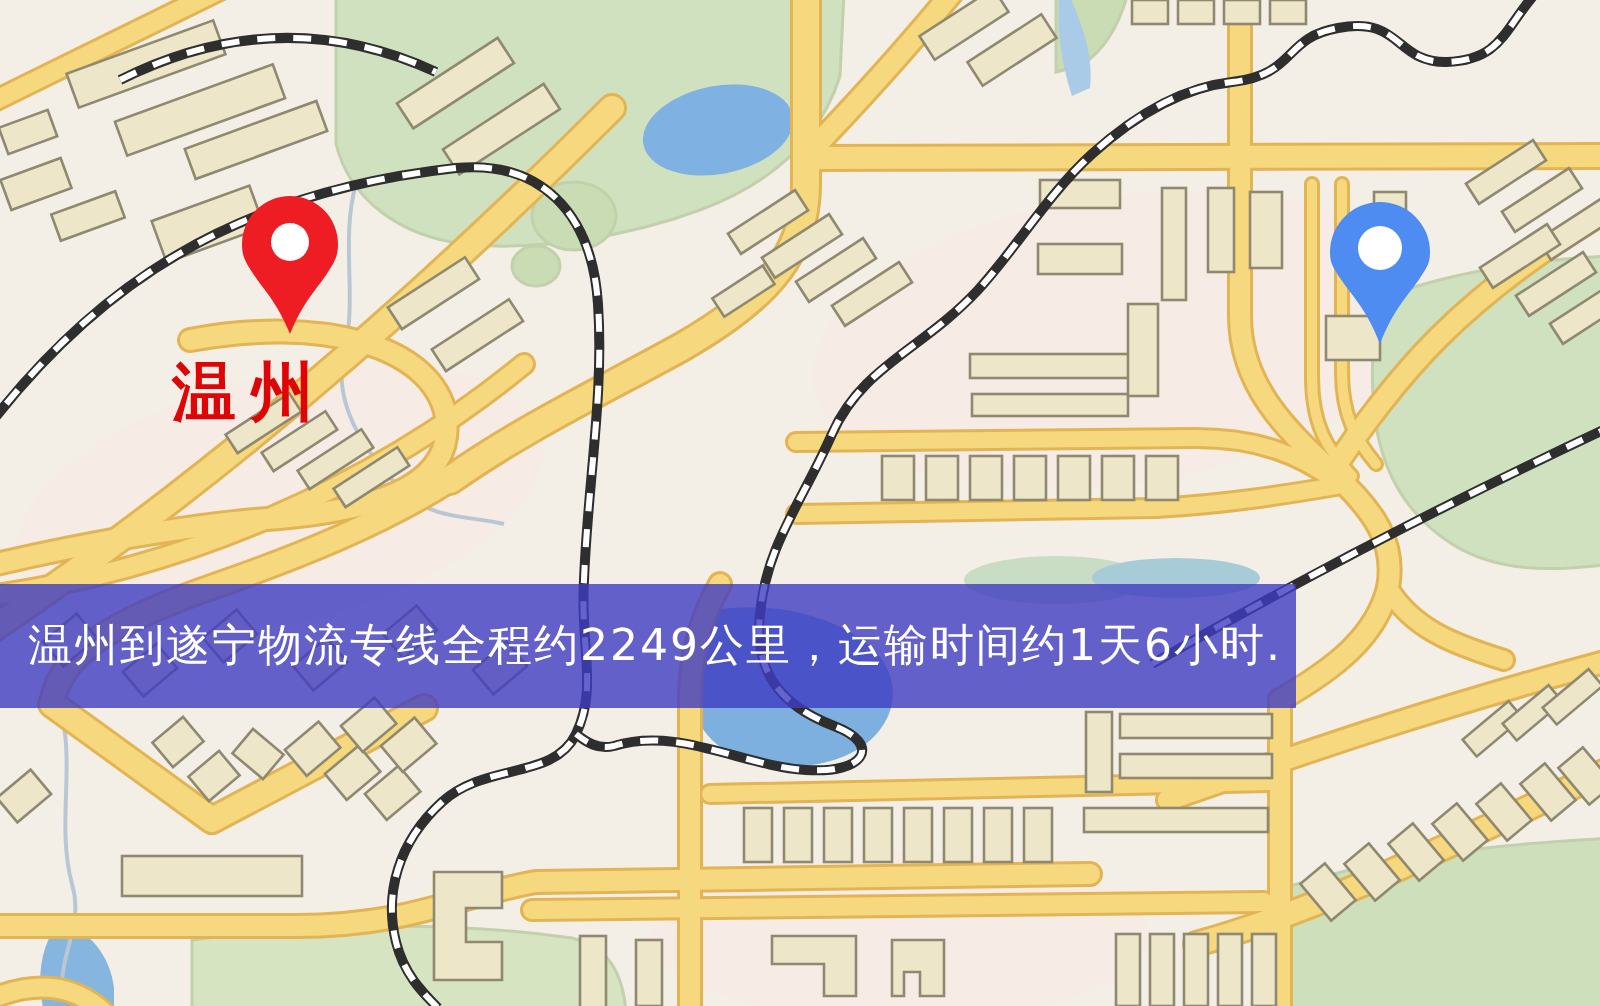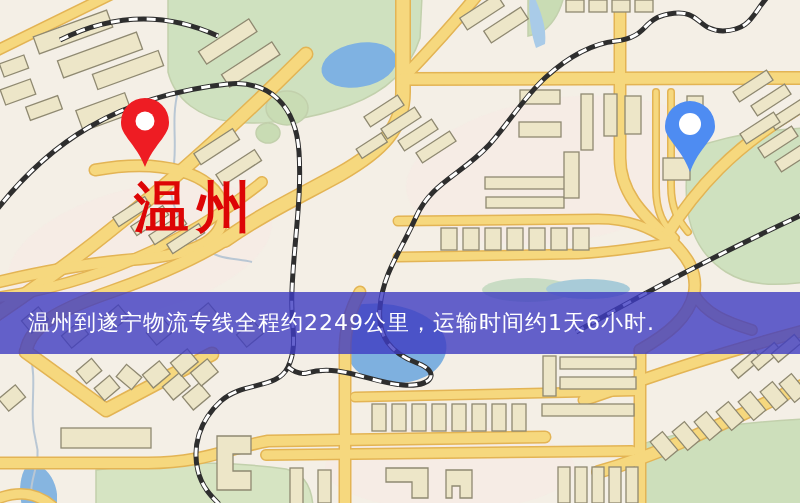--- a/index.html
+++ b/index.html
@@ -3,30 +3,29 @@
 <meta charset="utf-8">
 <style>
   html,body{margin:0;padding:0;background:#222;}
   .stage{
     position:relative;width:800px;height:503px;overflow:hidden;
     font-family:"DejaVu Sans","Liberation Sans",sans-serif;
     background:#f4efe6;
   }
   .stage svg{position:absolute;left:0;top:0;display:block;}
   .city-label{
-    position:absolute;font-size:55px;font-weight:bold;line-height:1;
+    position:absolute;font-size:32px;font-weight:bold;line-height:1;
     letter-spacing:7px;white-space:nowrap;user-select:none;
     text-shadow:0 0 1px rgba(255,255,255,.25);
-    margin-left:48px;
   }
   #origin-label{left:86px;top:180px;}
   #dest-label{left:643px;top:179px;}
   .banner{
-    position:absolute;left:0;top:292px;width:800px;height:62px;
-    display:flex;align-items:center;box-sizing:border-box;padding-left:28px;
+    position:absolute;left:0;top:292px;width:648px;height:62px;
+    display:flex;align-items:center;box-sizing:border-box;padding-left:14px;
   }
   .banner span{font-size:22px;letter-spacing:1px;white-space:nowrap;}
 </style>
 </head>
 <body>
 
 <div class="stage">
 
   <svg width="800" height="503" viewBox="0 0 800 503">
 

